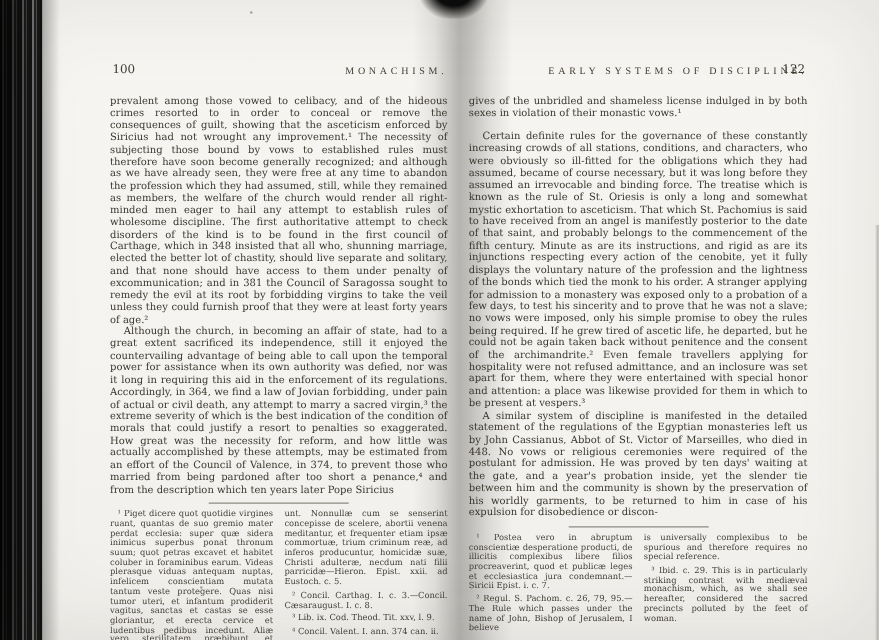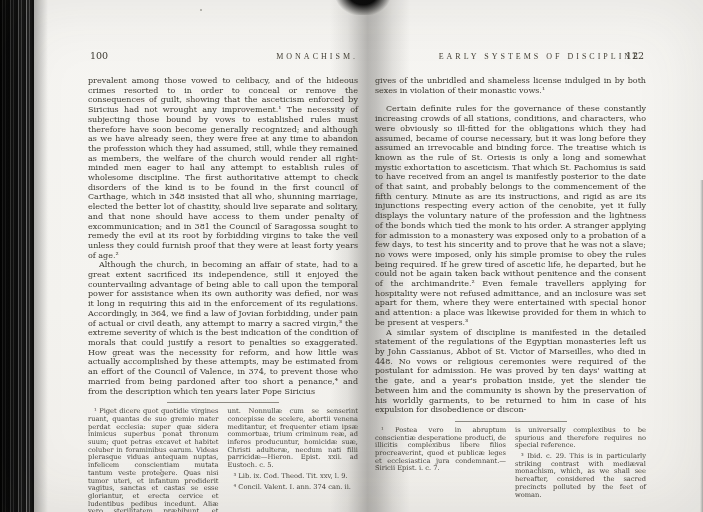--- a/index.html
+++ b/index.html
@@ -70,40 +70,42 @@
       <p>prevalent among those vowed to celibacy, and of the hideous crimes resorted to in order to conceal or remove the consequences of guilt, showing that the asceticism enforced by Siricius had not wrought any improvement.¹  The necessity of subjecting those bound by vows to established rules must therefore have soon become generally recognized; and although as we have already seen, they were free at any time to abandon the profession which they had assumed, still, while they remained as members, the welfare of the church would render all right-minded men eager to hail any attempt to establish rules of wholesome discipline.  The first authoritative attempt to check disorders of the kind is to be found in the first council of Carthage, which in 348 insisted that all who, shunning marriage, elected the better lot of chastity, should live separate and solitary, and that none should have access to them under penalty of excommunication; and in 381 the Council of Saragossa sought to remedy the evil at its root by forbidding virgins to take the veil unless they could furnish proof that they were at least forty years of age.²</p>
       <p class="indent">Although the church, in becoming an affair of state, had to a great extent sacrificed its independence, still it enjoyed the countervailing advantage of being able to call upon the temporal power for assistance when its own authority was defied, nor was it long in requiring this aid in the enforcement of its regulations.  Accordingly, in 364, we find a law of Jovian forbidding, under pain of actual or civil death, any attempt to marry a sacred virgin,³ the extreme severity of which is the best indication of the condition of morals that could justify a resort to penalties so exaggerated.  How great was the necessity for reform, and how little was actually accomplished by these attempts, may be estimated from an effort of the Council of Valence, in 374, to prevent those who married from being pardoned after too short a penance,⁴ and from the description which ten years later Pope Siricius</p>
     </div>
     <div class="fn-rule"></div>
     <div class="footnotes">
       <div class="fn-col">
         <p class="fn-indent">¹ Piget dicere quot quotidie virgines ruant, quantas de suo gremio mater perdat ecclesia: super quæ sidera inimicus superbus ponat thronum suum; quot petras excavet et habitet coluber in foraminibus earum.  Videas plerasque viduas antequam nuptas, infelicem conscientiam mutata tantum veste protegere.  Quas nisi tumor uteri, et infantum prodiderit vagitus, sanctas et castas se esse gloriantur, et erecta cervice et ludentibus pedibus incedunt.  Aliæ vero sterilitatem præbibunt, et necdum sati hominis homicidium faci-</p>
       </div>
       <div class="fn-col">
         <p>unt.  Nonnullæ cum se senserint concepisse de scelere, abortii venena meditantur, et frequenter etiam ipsæ commortuæ, trium criminum reæ, ad inferos producuntur, homicidæ suæ, Christi adulteræ, necdum nati filii parricidæ—Hieron. Epist. xxii. ad Eustoch. c. 5.</p>
+        <p class="fn-indent">² Concil. Carthag. I. c. 3.—Concil. Cæsaraugust. I. c. 8.</p>
         <p class="fn-indent">³ Lib. ix. Cod. Theod. Tit. xxv, l. 9.</p>
         <p class="fn-indent">⁴ Concil. Valent. I. ann. 374 can. ii.</p>
       </div>
     </div>
   </div>
 
   <div class="page page-right">
     <div class="page-header">
       <div class="running-head">EARLY SYSTEMS OF DISCIPLINE.</div>
       <span class="page-num right">122</span>
     </div>
     <div class="body-text">
       <p>gives of the unbridled and shameless license indulged in by both sexes in violation of their monastic vows.¹</p>
       <p class="indent gap">Certain definite rules for the governance of these constantly increasing crowds of all stations, conditions, and characters, who were obviously so ill-fitted for the obligations which they had assumed, became of course necessary, but it was long before they assumed an irrevocable and binding force.  The treatise which is known as the rule of St. Oriesis is only a long and somewhat mystic exhortation to asceticism.  That which St. Pachomius is said to have received from an angel is manifestly posterior to the date of that saint, and probably belongs to the commencement of the fifth century.  Minute as are its instructions, and rigid as are its injunctions respecting every action of the cenobite, yet it fully displays the voluntary nature of the profession and the lightness of the bonds which tied the monk to his order.  A stranger applying for admission to a monastery was exposed only to a probation of a few days, to test his sincerity and to prove that he was not a slave; no vows were imposed, only his simple promise to obey the rules being required.  If he grew tired of ascetic life, he departed, but he could not be again taken back without penitence and the consent of the archimandrite.²  Even female travellers applying for hospitality were not refused admittance, and an inclosure was set apart for them, where they were entertained with special honor and attention: a place was likewise provided for them in which to be present at vespers.³</p>
       <p class="indent">A similar system of discipline is manifested in the detailed statement of the regulations of the Egyptian monasteries left us by John Cassianus, Abbot of St. Victor of Marseilles, who died in 448.  No vows or religious ceremonies were required of the postulant for admission.  He was proved by ten days' waiting at the gate, and a year's probation inside, yet the slender tie between him and the community is shown by the preservation of his worldly garments, to be returned to him in case of his expulsion for disobedience or discon-</p>
     </div>
     <div class="fn-rule"></div>
     <div class="footnotes">
       <div class="fn-col">
         <p class="fn-indent">¹ Postea vero in abruptum conscientiæ desperatione producti, de illicitis complexibus libere filios procreaverint, quod et publicæ leges et ecclesiastica jura condemnant.—Siricii Epist. i. c. 7.</p>
+        <p class="fn-indent">² Regul. S. Pachom. c. 26, 79, 95.—The Rule which passes under the name of John, Bishop of Jerusalem, I believe</p>
       </div>
       <div class="fn-col">
         <p>is universally complexibus to be spurious and therefore requires no special reference.</p>
         <p class="fn-indent">³ Ibid. c. 29.  This is in particularly striking contrast with mediæval monachism, which, as we shall see hereafter, considered the sacred precincts polluted by the feet of woman.</p>
       </div>
     </div>
   </div>
 
 </div>
 

